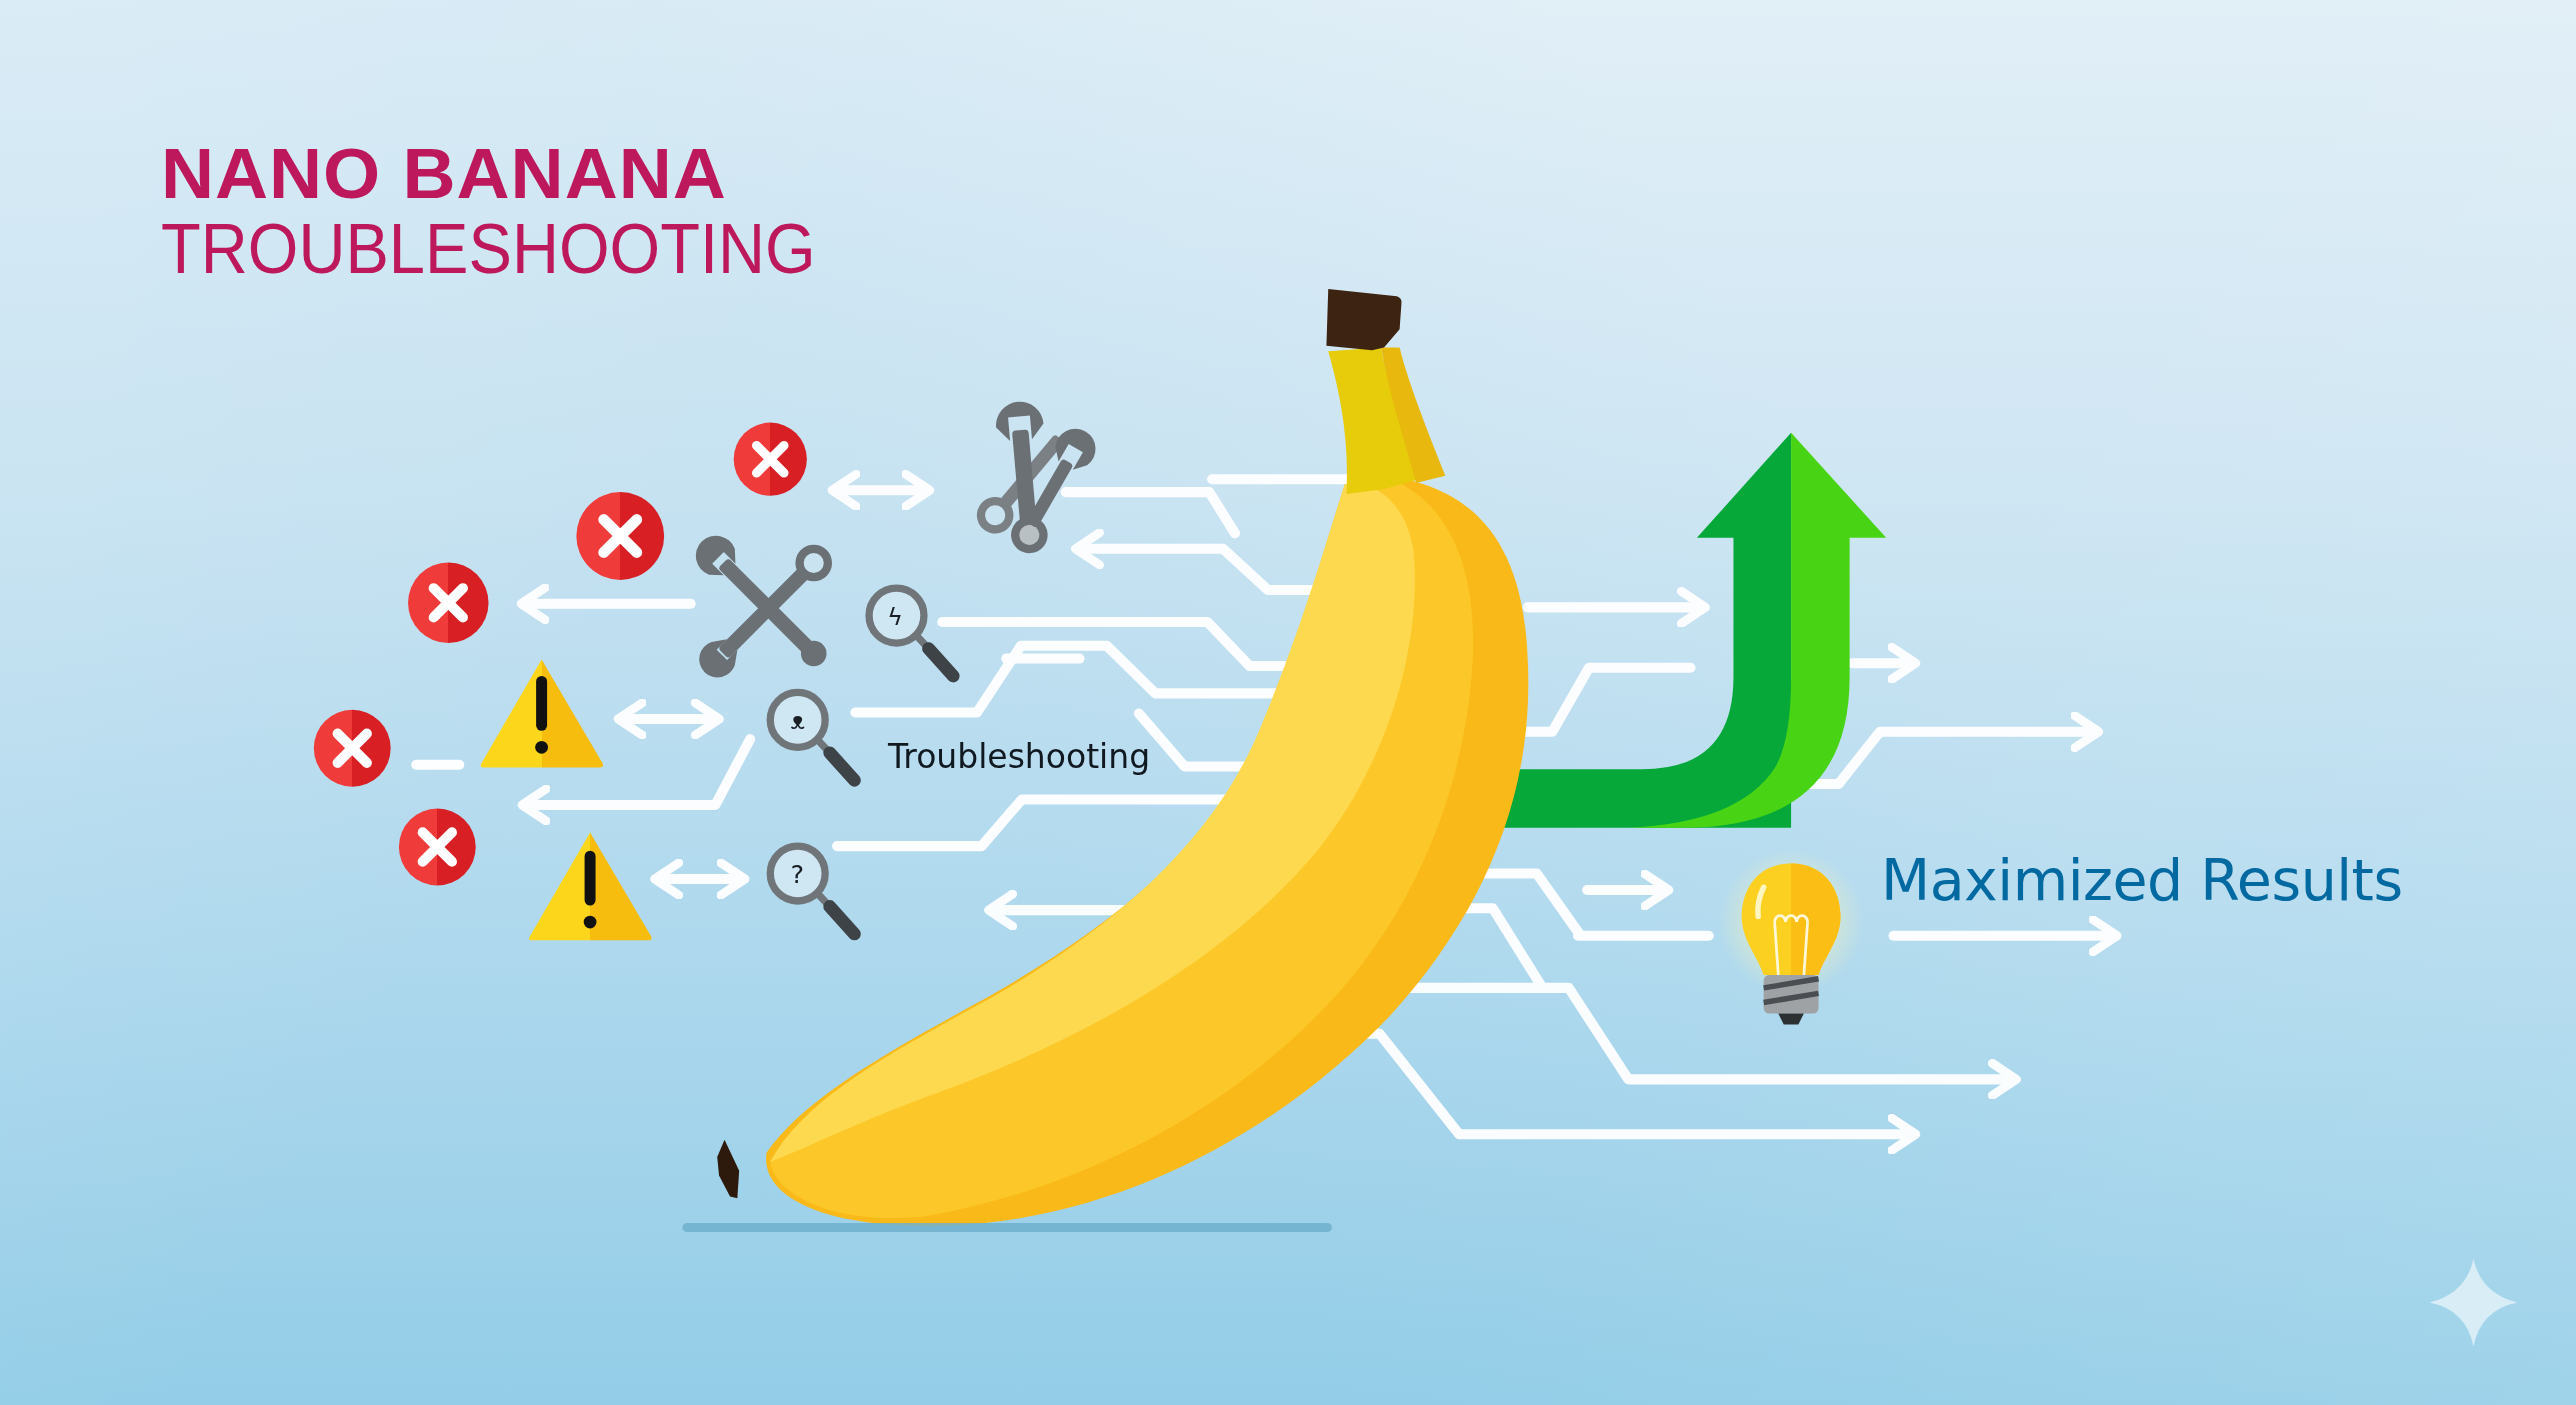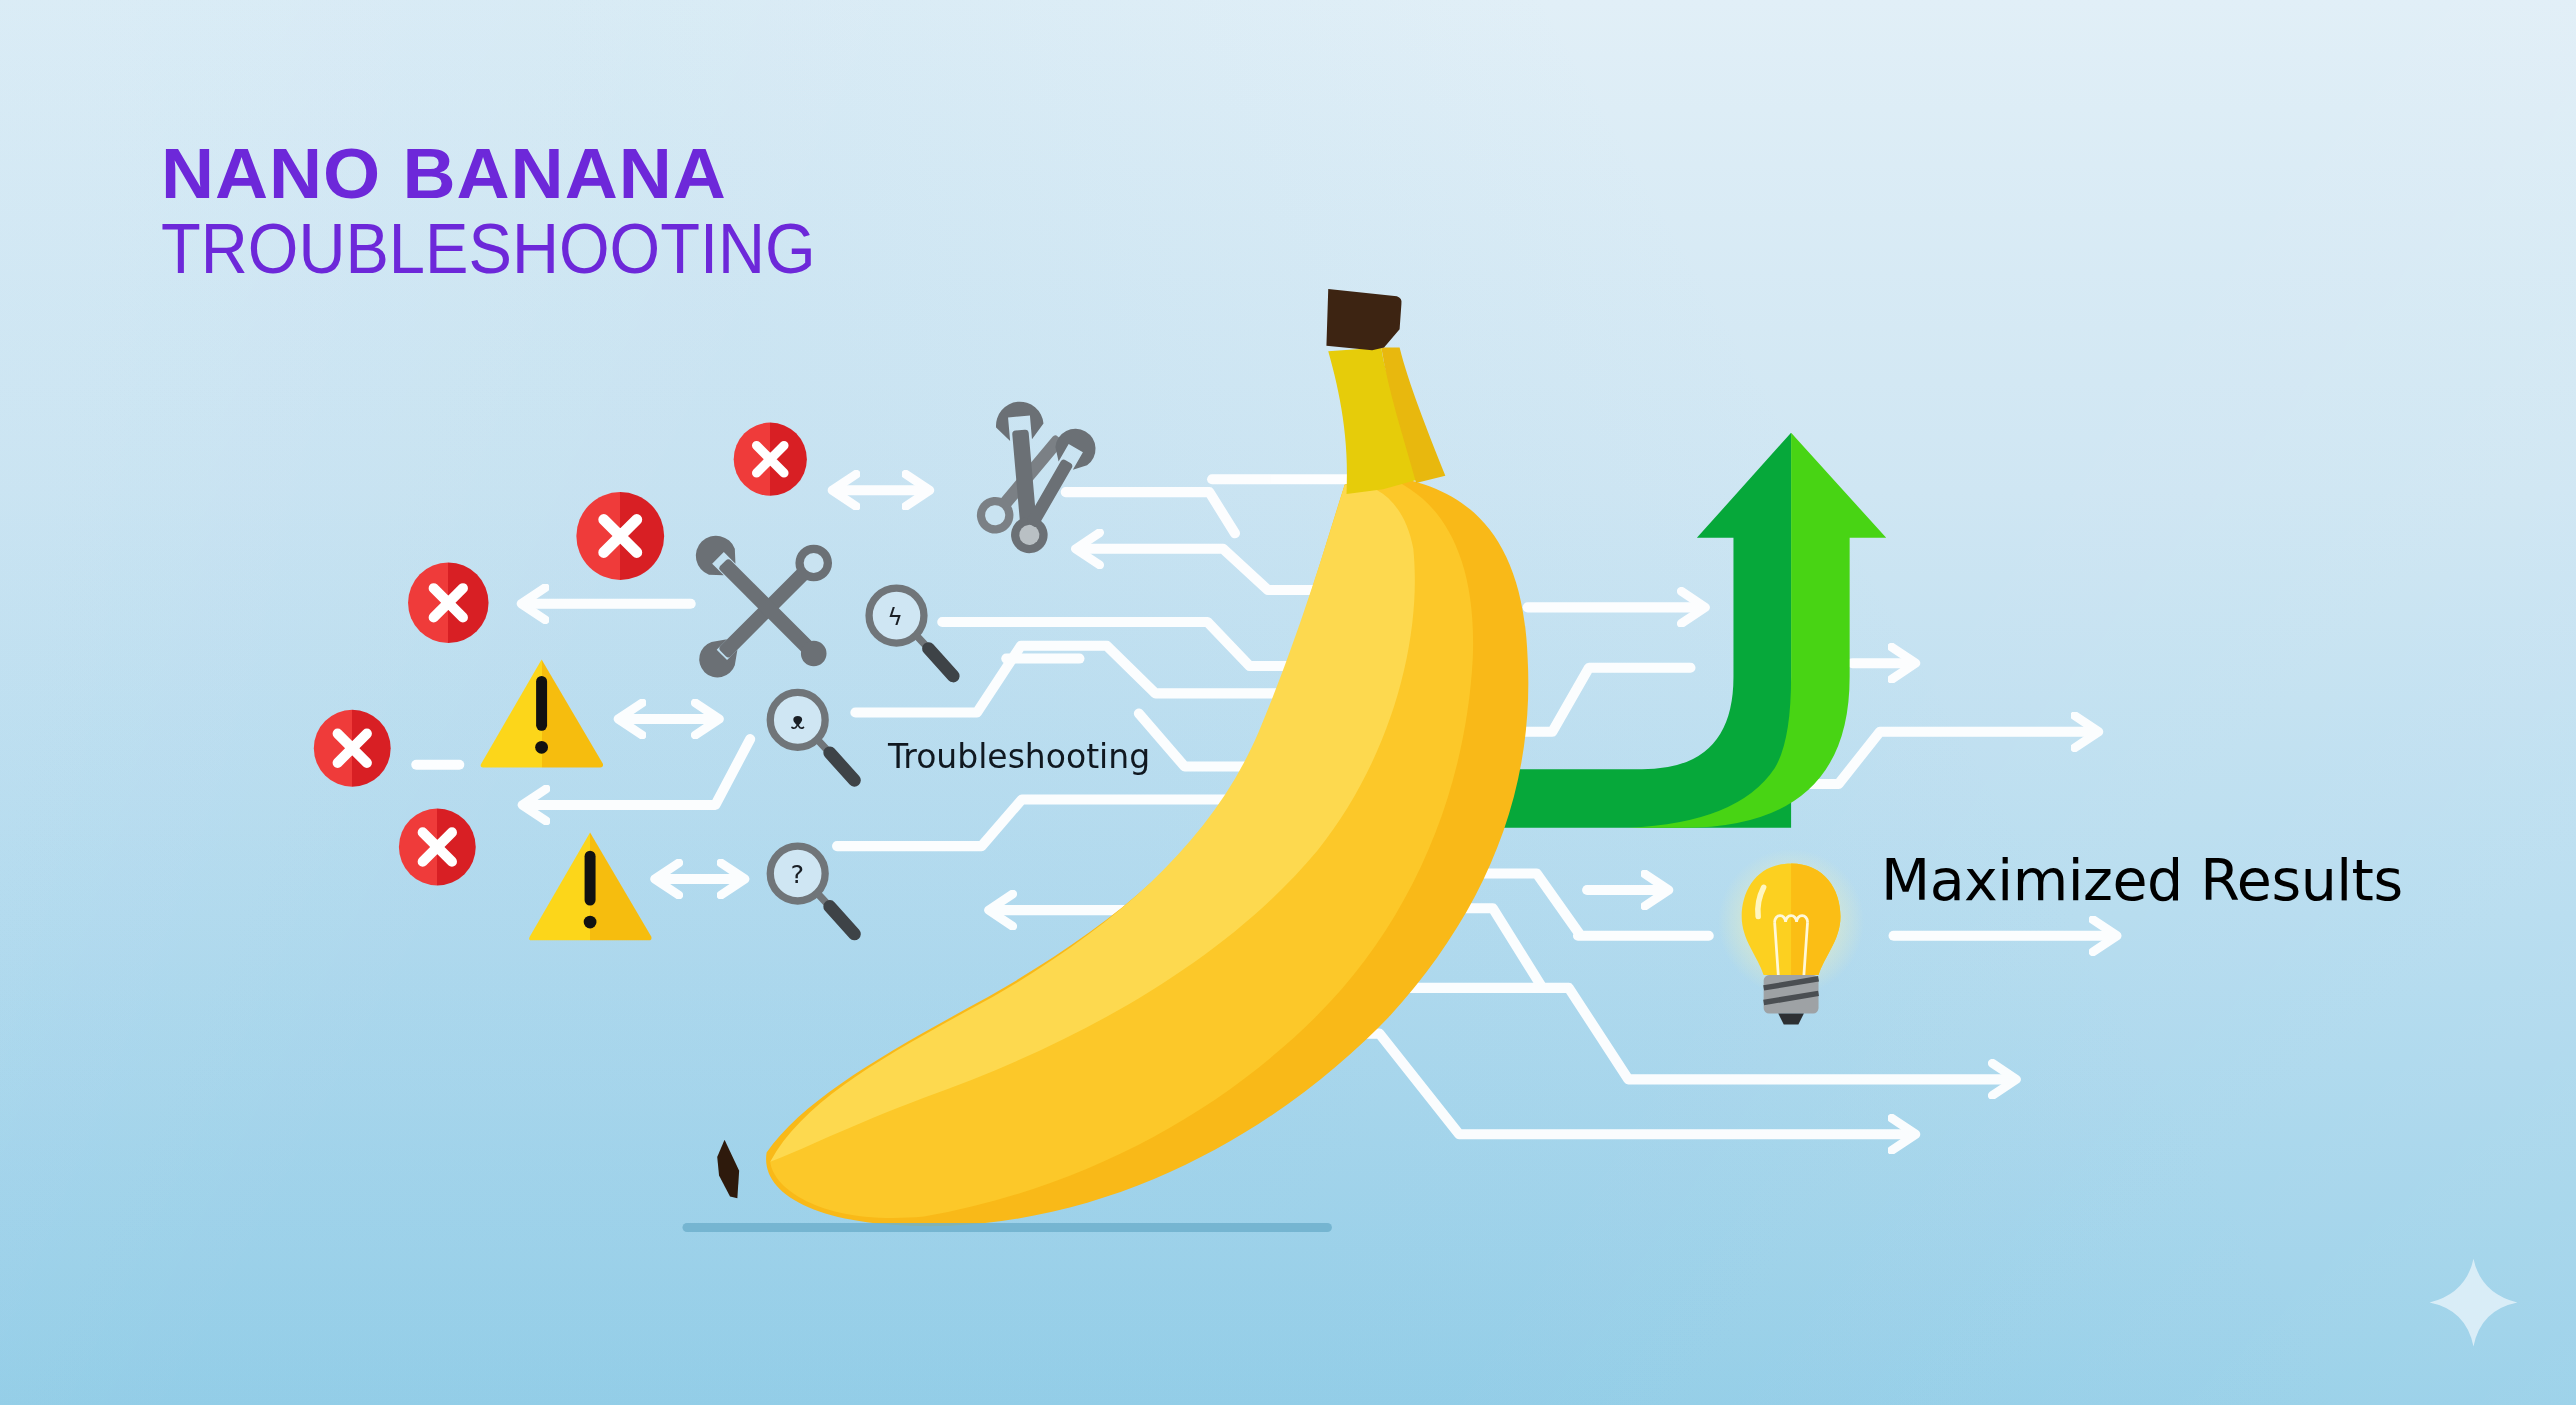--- a/index.html
+++ b/index.html
@@ -8,37 +8,37 @@
     background: linear-gradient(180deg, #e1eff7 0%, #cfe6f3 35%, #b6dcef 65%, #96cfe8 100%);
     font-family: "Liberation Sans", sans-serif;
   }
   .facets {
     position: absolute; inset: 0;
     background:
       linear-gradient(120deg, rgba(255,255,255,0.10) 0%, rgba(255,255,255,0) 30%),
       linear-gradient(300deg, rgba(255,255,255,0.08) 0%, rgba(255,255,255,0) 35%),
       linear-gradient(60deg, rgba(120,190,225,0.10) 40%, rgba(255,255,255,0) 70%);
   }
-  .title-block { position: absolute; left: 161px; top: 137px; color: #6d28d9; }
+  .title-block { position: absolute; left: 161px; top: 137px; color: #be185d; }
   .title-main {
     font-family: "Liberation Sans", sans-serif; font-weight: 700;
     font-size: 70px; line-height: 75px; letter-spacing: 0.9px; transform: scaleX(1.05); transform-origin: left;
   }
   .title-sub {
     font-family: "Liberation Sans", sans-serif; font-weight: 400;
     font-size: 70px; line-height: 75px; letter-spacing: 0px; transform: scaleX(0.93); transform-origin: left;
   }
   svg.art { position: absolute; left: 0; top: 0; }
   .label-troubleshooting {
     position: absolute; left: 888px; top: 737px;
     font-family: "DejaVu Sans", sans-serif; font-size: 33px; color: #101820;
   }
   .label-results {
     position: absolute; left: 1881px; top: 847px;
-    font-family: "DejaVu Sans", sans-serif; font-size: 57px; color: #000000; letter-spacing: -0.5px;
+    font-family: "DejaVu Sans", sans-serif; font-size: 57px; color: #0369a1; letter-spacing: -0.5px;
   }
 </style>
 </head>
 <body>
 
 <div class="facets"></div>
 
 <div class="title-block">
   <div class="title-main">NANO BANANA</div>
   <div class="title-sub">TROUBLESHOOTING</div>

